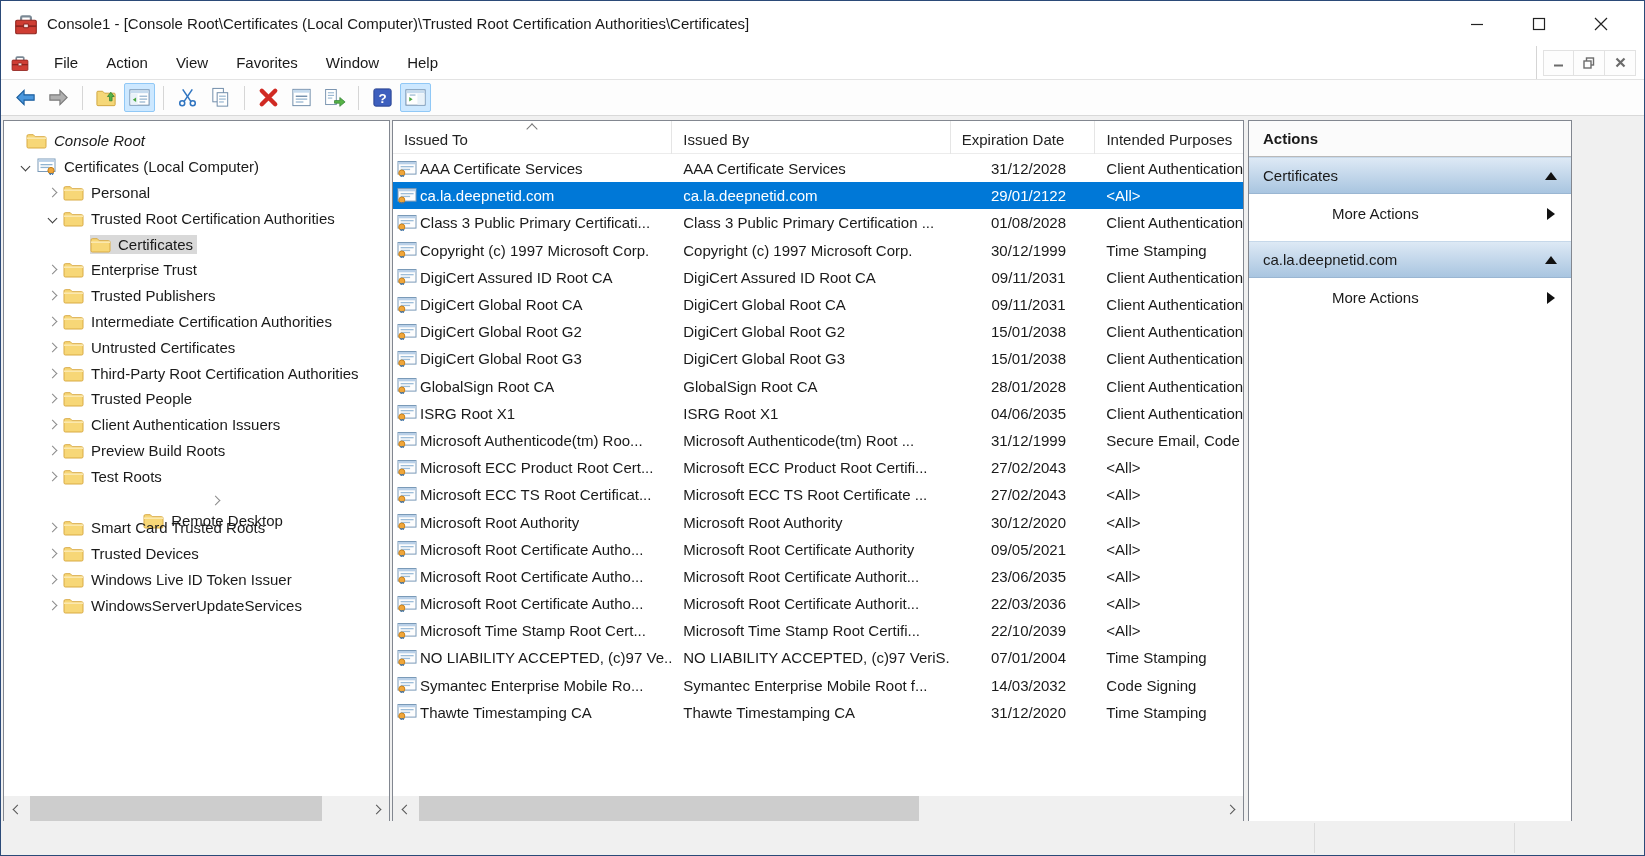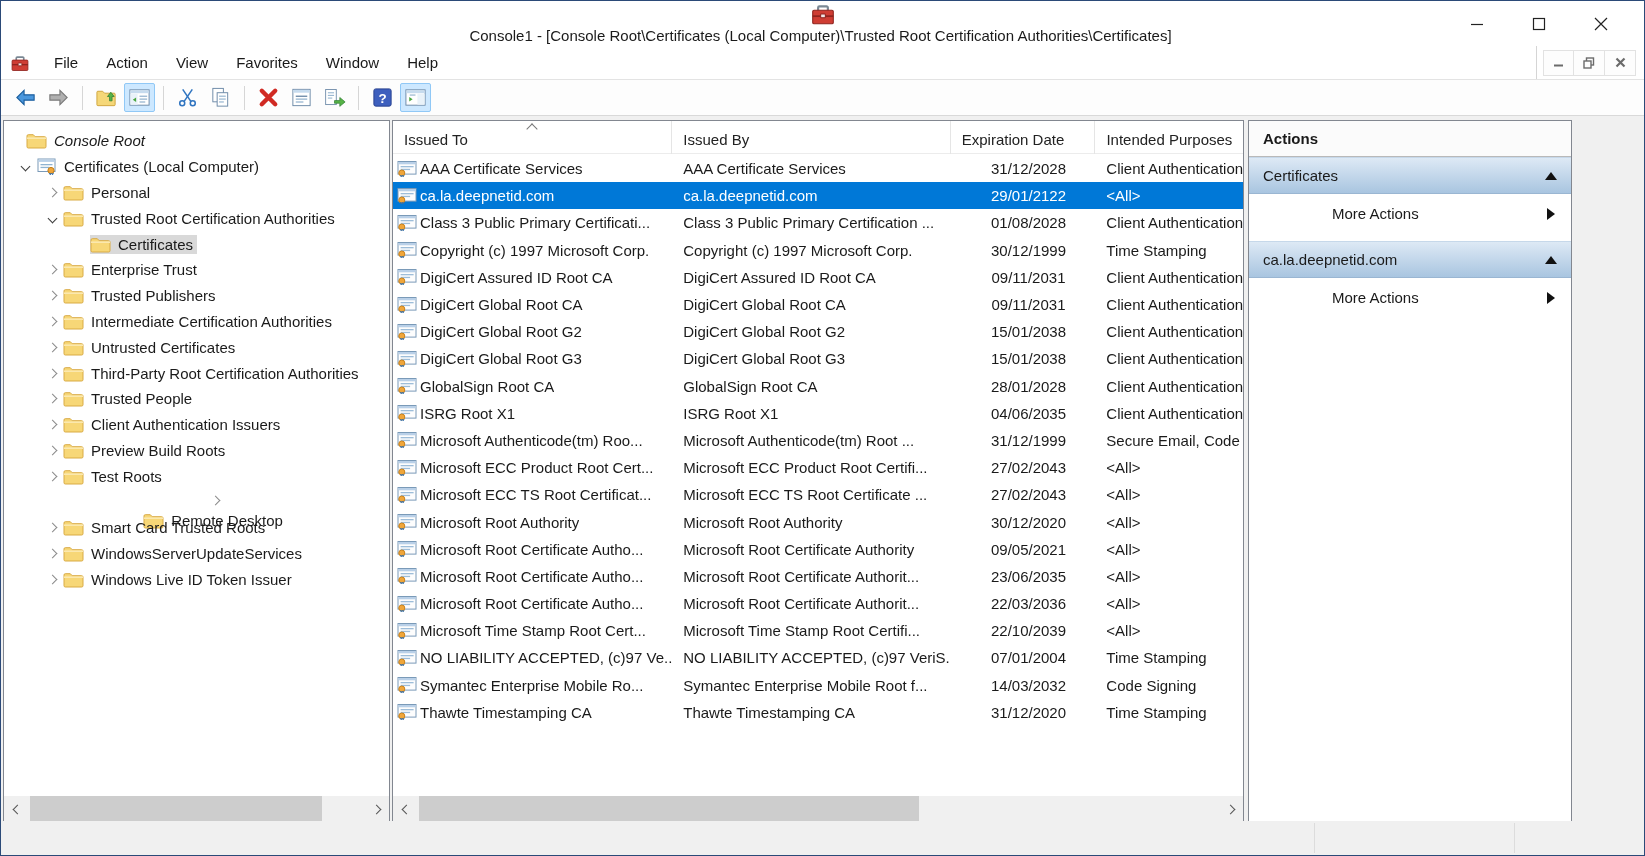--- a/index.html
+++ b/index.html
@@ -1,21 +1,21 @@
 <!DOCTYPE html>
 <html><head>
 <meta charset="utf-8">
 <style>
   * { margin:0; padding:0; box-sizing:border-box; }
   html,body { width:1645px; height:856px; overflow:hidden; }
   body { font-family:"Liberation Sans","DejaVu Sans",sans-serif; font-size:15px; color:#1a1a1a; background:#fff; }
   #win { position:absolute; inset:0; width:1645px; height:856px; border:1px solid #2b4a78; background:#fff; }
 
   
-  .titlebar { position:absolute; top:0; left:0; right:12px; height:45px; background:#fff; display:flex; align-items:center;flex-direction:column; }
+  .titlebar { position:absolute; top:0; left:0; right:12px; height:45px; background:#fff; display:flex; align-items:center; }
   .title-icon { width:26px; height:26px; margin-left:12px; flex:0 0 auto; }
   .title-text { margin-left:8px; font-size:15px; white-space:nowrap; }
   .win-controls { position:absolute; right:0; top:0; height:45px; display:flex; }
   .win-btn { width:62px; height:45px; display:flex; align-items:center; justify-content:center; cursor:default; }
 
   
   .menubar { position:absolute; top:45px; left:0; right:0; height:34px; background:#fff; border-bottom:1px solid #e3e3e3; display:flex; align-items:center; }
   .menu-appicon { width:20px; height:20px; margin-left:9px; flex:0 0 auto; }
   .menus { display:flex; margin-left:10px; }
   .menu-item { padding:6px 14px; cursor:default; }
@@ -472,35 +472,49 @@
             <span class="chev collapsed">
               <i></i>
             </span>
             <span class="tree-hl">
               <span class="tree-ico">
                 <svg viewBox="0 0 21 17">
                   <path d="M1 4 a1.3 1.3 0 0 1 1.3-1.3 h5 l1.9 2 h9.5 A1.3 1.3 0 0 1 20 6 v8.7 a1.3 1.3 0 0 1-1.3 1.3 H2.3 A1.3 1.3 0 0 1 1 14.7 Z" fill="#f7d777" stroke="#d9ab45"></path>
                   <path d="M1 6.2 h19" stroke="#fbe8ae" stroke-width="1.6"></path>
                 </svg>
               </span>
+              <span class="tree-label">Trusted Devices</span>
+            </span>
+          </div>
+          <div class="tree-row" style="padding-left: 37px;">
+            <span class="chev collapsed">
+              <i></i>
+            </span>
+            <span class="tree-hl">
+              <span class="tree-ico">
+                <svg viewBox="0 0 21 17">
+                  <path d="M1 4 a1.3 1.3 0 0 1 1.3-1.3 h5 l1.9 2 h9.5 A1.3 1.3 0 0 1 20 6 v8.7 a1.3 1.3 0 0 1-1.3 1.3 H2.3 A1.3 1.3 0 0 1 1 14.7 Z" fill="#f7d777" stroke="#d9ab45"></path>
+                  <path d="M1 6.2 h19" stroke="#fbe8ae" stroke-width="1.6"></path>
+                </svg>
+              </span>
+              <span class="tree-label">Windows Live ID Token Issuer</span>
+            </span>
+          </div>
+          <div class="tree-row" style="padding-left: 37px;">
+            <span class="chev collapsed">
+              <i></i>
+            </span>
+            <span class="tree-hl">
+              <span class="tree-ico">
+                <svg viewBox="0 0 21 17">
+                  <path d="M1 4 a1.3 1.3 0 0 1 1.3-1.3 h5 l1.9 2 h9.5 A1.3 1.3 0 0 1 20 6 v8.7 a1.3 1.3 0 0 1-1.3 1.3 H2.3 A1.3 1.3 0 0 1 1 14.7 Z" fill="#f7d777" stroke="#d9ab45"></path>
+                  <path d="M1 6.2 h19" stroke="#fbe8ae" stroke-width="1.6"></path>
+                </svg>
+              </span>
               <span class="tree-label">WindowsServerUpdateServices</span>
-            </span>
-          </div>
-          <div class="tree-row" style="padding-left: 37px;">
-            <span class="chev collapsed">
-              <i></i>
-            </span>
-            <span class="tree-hl">
-              <span class="tree-ico">
-                <svg viewBox="0 0 21 17">
-                  <path d="M1 4 a1.3 1.3 0 0 1 1.3-1.3 h5 l1.9 2 h9.5 A1.3 1.3 0 0 1 20 6 v8.7 a1.3 1.3 0 0 1-1.3 1.3 H2.3 A1.3 1.3 0 0 1 1 14.7 Z" fill="#f7d777" stroke="#d9ab45"></path>
-                  <path d="M1 6.2 h19" stroke="#fbe8ae" stroke-width="1.6"></path>
-                </svg>
-              </span>
-              <span class="tree-label">Windows Live ID Token Issuer</span>
             </span>
           </div>
         </div>
       <div class="hscroll">
         <div class="hs-arrow left">
             <i></i>
           </div>
         <div class="hs-track">
             <div class="hs-thumb" style="left:0; width:292px;"></div>
           </div>

